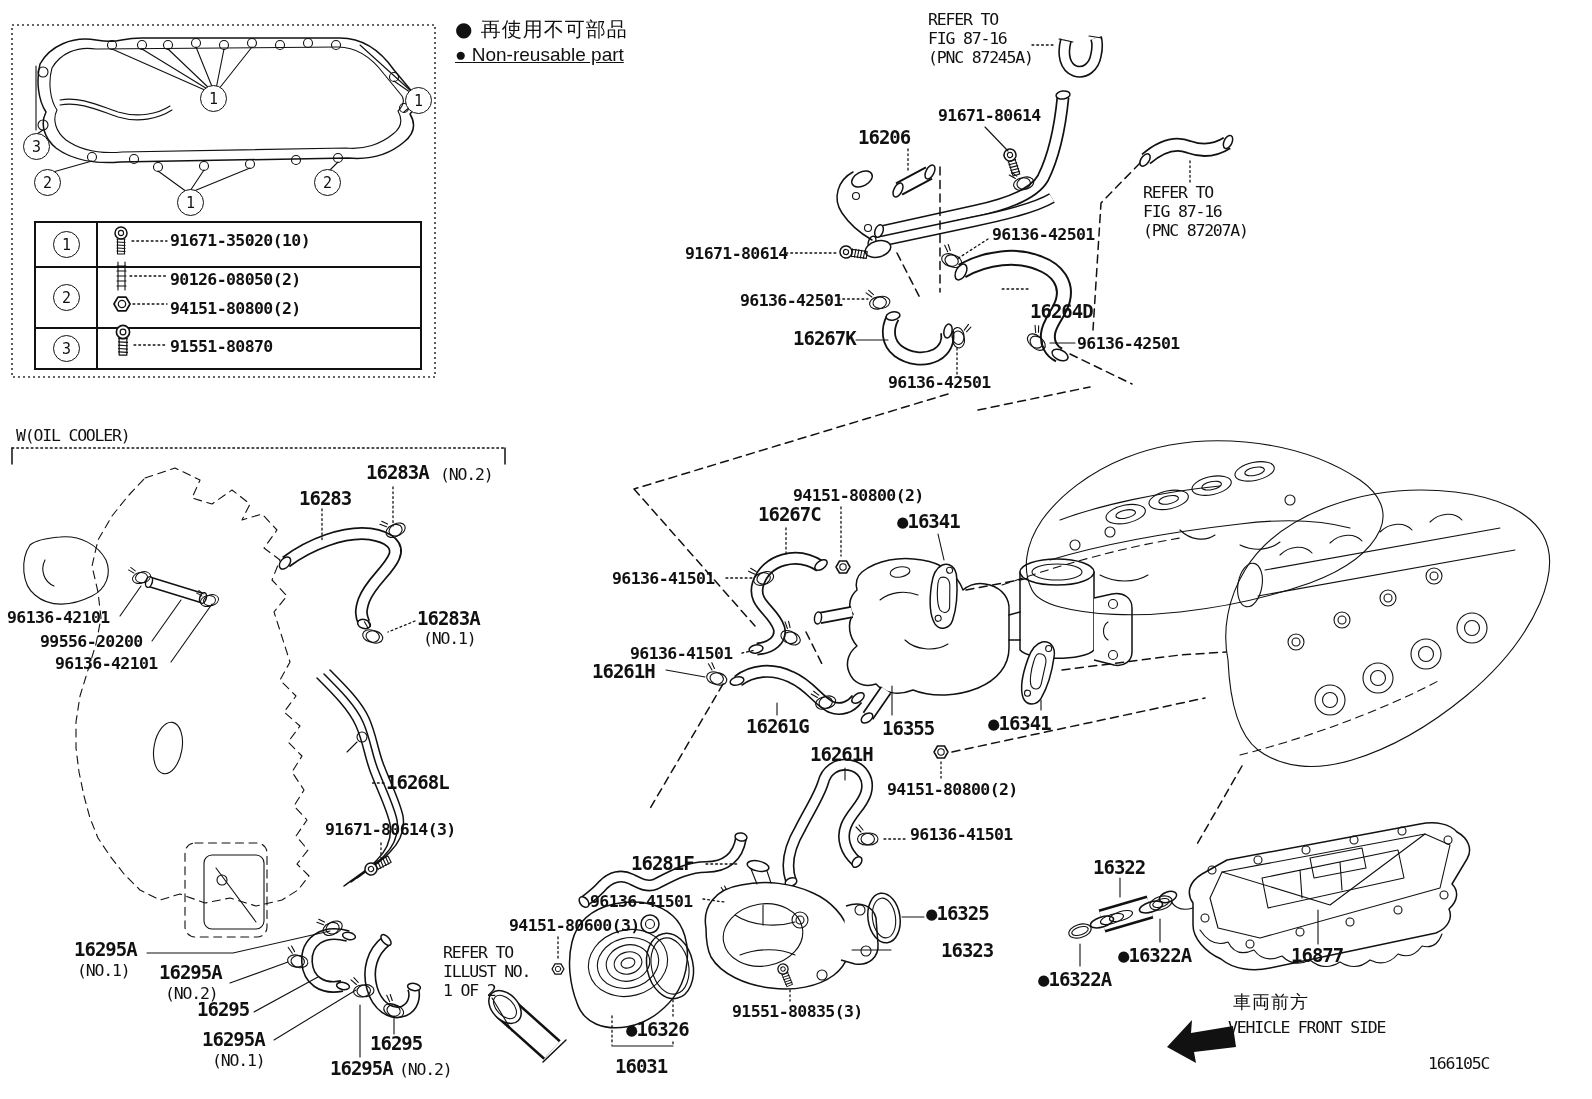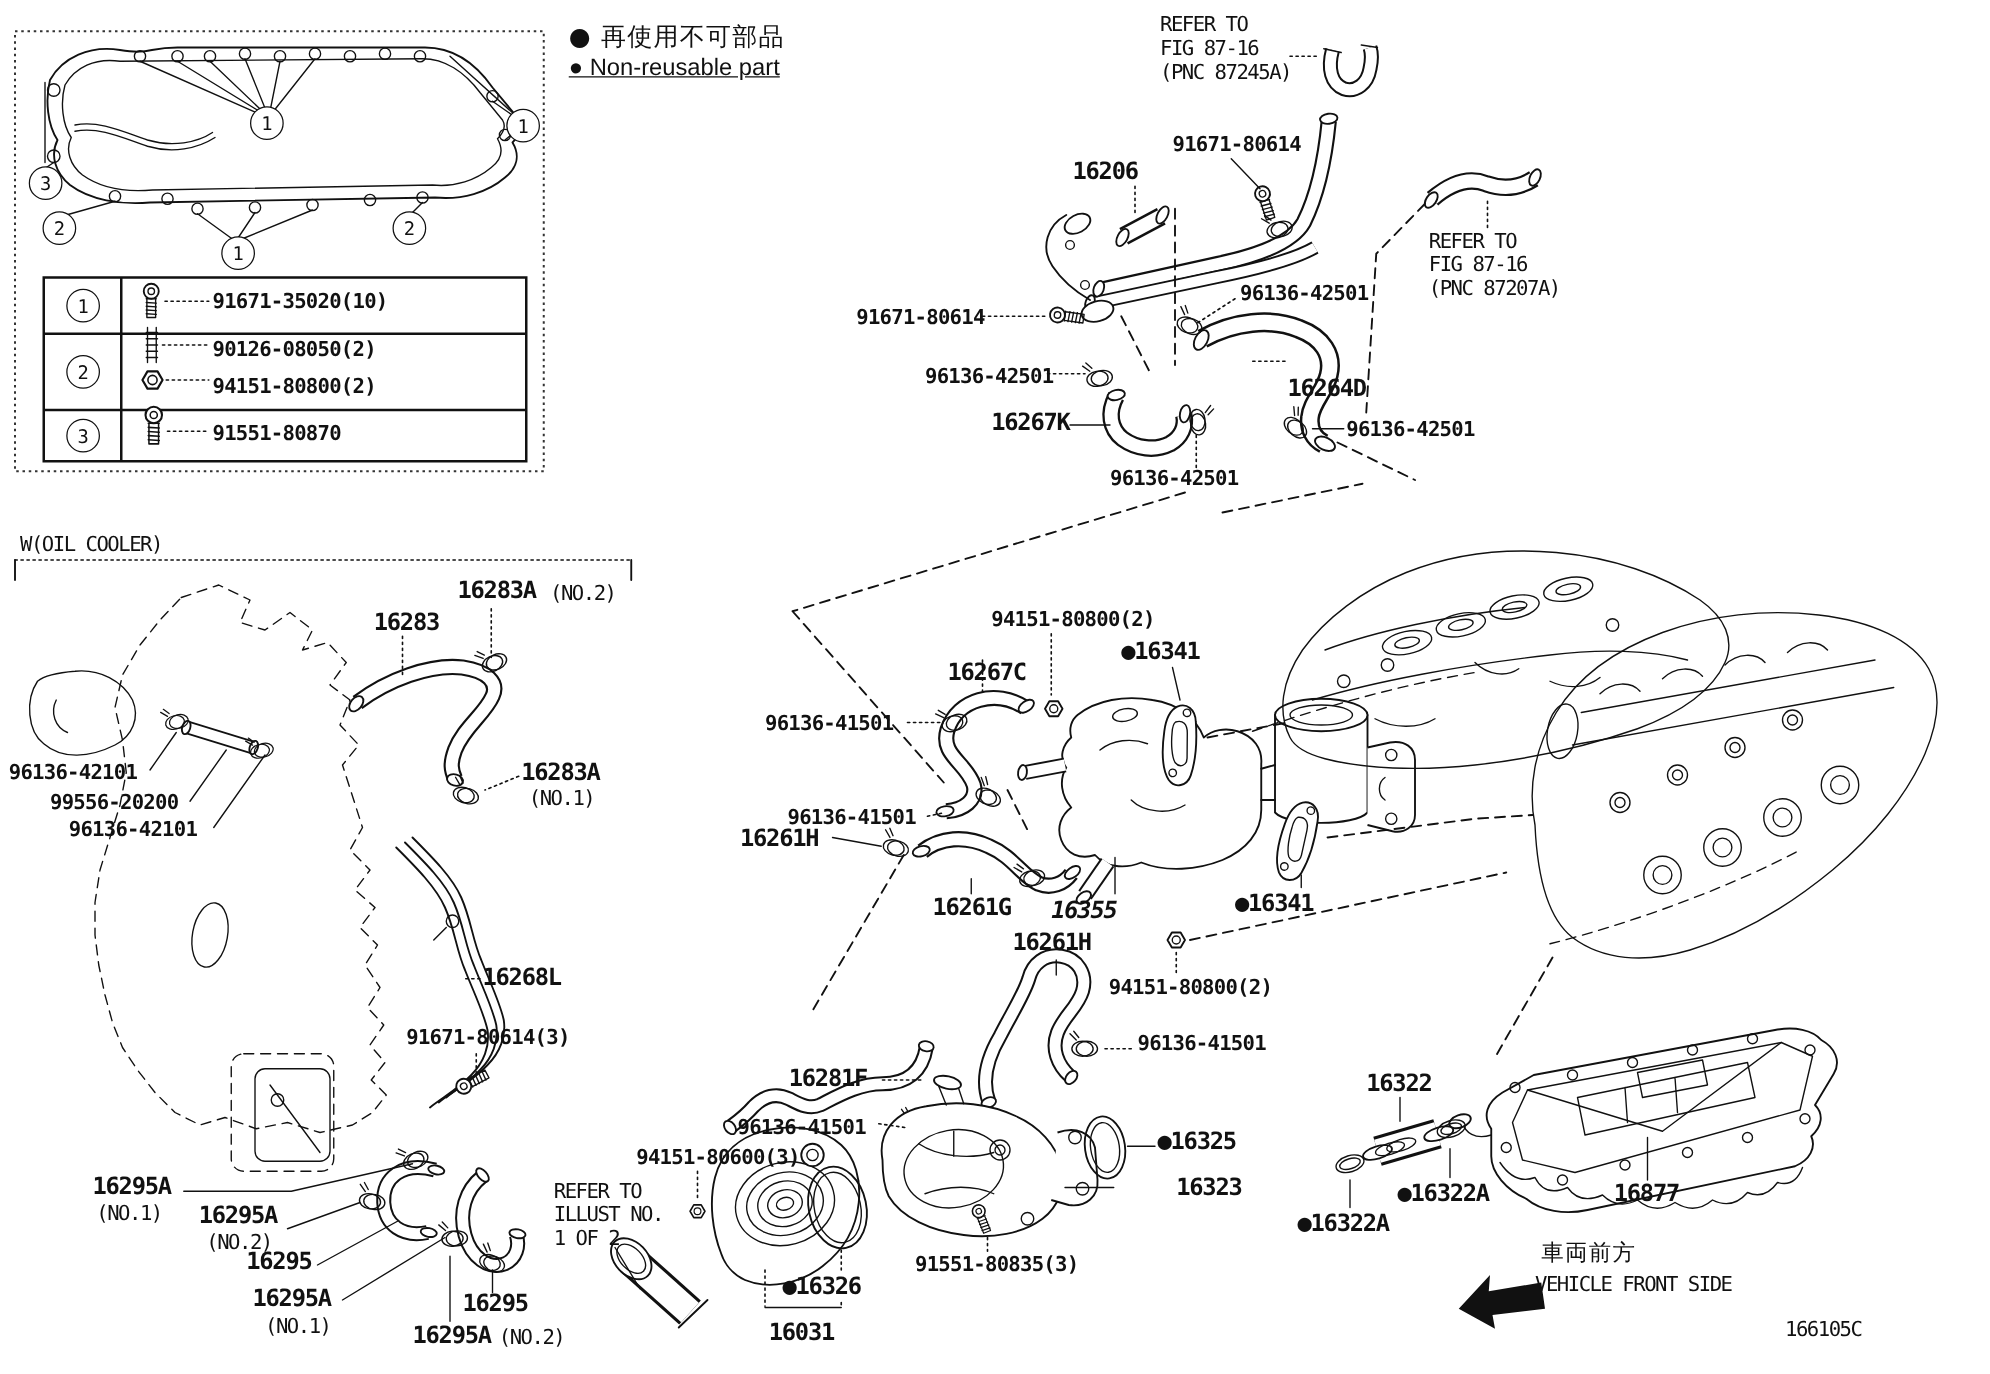--- a/index.html
+++ b/index.html
@@ -432,27 +432,27 @@
       <div class="label med" style="left: 992px; top: 225px;">96136-42501</div>
       <div class="label sm" style="left: 1143px; top: 183px;">REFER TO
 FIG 87-16
 (PNC 87207A)</div>
       <div class="label big" style="left: 1030px; top: 264px; margin-top: 36px;">16264D</div>
       <div class="label med" style="left: 740px; top: 291px;">96136-42501</div>
       <div class="label big" style="left: 793px; top: 327px;">16267K</div>
       <div class="label med" style="left: 888px; top: 373px;">96136-42501</div>
       <div class="label med" style="left: 1077px; top: 334px;">96136-42501</div>
       <div class="label med" style="left: 793px; top: 486px;">94151-80800(2)</div>
-      <div class="label big" style="left: 758px; top: 503px; margin-top: 24px;">16267C</div>
+      <div class="label big" style="left: 758px; top: 503px;">16267C</div>
       <div class="label big" style="left: 897px; top: 510px;">●16341</div>
       <div class="label med" style="left: 612px; top: 569px;">96136-41501</div>
       <div class="label med" style="left: 630px; top: 644px;">96136-41501</div>
       <div class="label big" style="left: 592px; top: 660px;">16261H</div>
       <div class="label big" style="left: 746px; top: 715px;">16261G</div>
-      <div class="label big" style="left: 841px; top: 717px; font-style: italic;">16355</div>
+      <div class="label big" style="left: 882px; top: 717px;">16355</div>
       <div class="label big" style="left: 988px; top: 712px;">●16341</div>
       <div class="label big" style="left: 810px; top: 743px;">16261H</div>
       <div class="label med" style="left: 887px; top: 780px;">94151-80800(2)</div>
       <div class="label med" style="left: 910px; top: 825px;">96136-41501</div>
       <div class="label big" style="left: 631px; top: 852px;">16281F</div>
       <div class="label med" style="left: 590px; top: 892px;">96136-41501</div>
       <div class="label med" style="left: 509px; top: 916px;">94151-80600(3)</div>
       <div class="label sm" style="left: 443px; top: 943px;">REFER TO
 ILLUST NO.
 1 OF 2</div>

